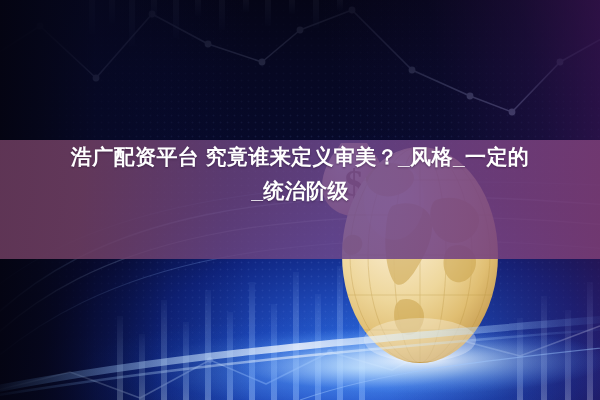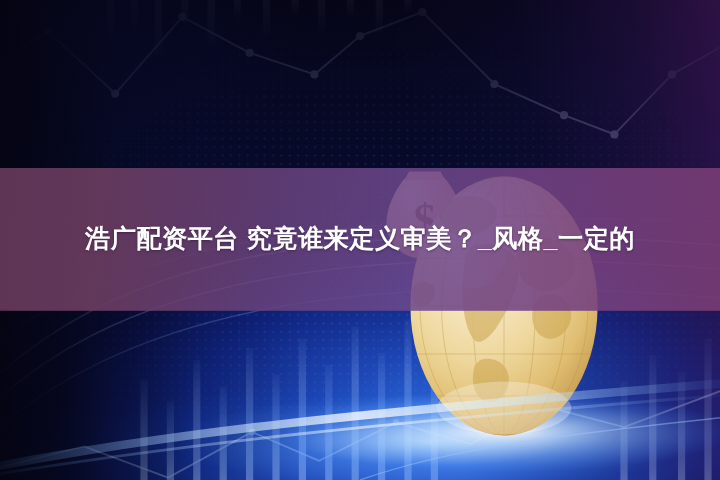--- a/index.html
+++ b/index.html
@@ -80,21 +80,21 @@
     background: linear-gradient(95deg,
       rgba(104,58,92,0.90) 0%,
       rgba(110,62,98,0.88) 14%,
       rgba(104,66,124,0.86) 38%,
       rgba(108,72,140,0.86) 56%,
       rgba(116,66,130,0.88) 76%,
       rgba(120,60,116,0.90) 100%);
     display: flex;
     flex-direction: column;
     align-items: center;
-    justify-content: center;
+    justify-content: flex-start;
   }
   .title-line {
     color: #ffffff;
     font-size: 21px;
     font-weight: bold;
     line-height: 34px;
     letter-spacing: 0.4px;
     text-align: center;
     white-space: nowrap;
     text-shadow: 0 1px 2px rgba(30,10,40,0.45);
@@ -309,15 +309,16 @@
         <stop offset="100%" stop-color="#6aa8ff" stop-opacity="0"></stop>
       </linearGradient>
     </defs>
     <path d="M-20,392 C 140,360 300,344 620,318" fill="none" stroke="url(#streak)" stroke-width="7" opacity="0.85"></path>
     <path d="M-20,398 C 150,370 320,352 620,328" fill="none" stroke="url(#streak)" stroke-width="2.4" opacity="0.6"></path>
     <path d="M300,400 C 380,372 470,362 620,346" fill="none" stroke="#9fc8ff" stroke-width="1.2" opacity="0.45"></path>
   </svg>
 
   <div class="title-band">
     <div class="title-line">浩广配资平台 究竟谁来定义审美？_风格_一定的</div>
+    <div class="title-line">_统治阶级</div>
   </div>
 
 </div>
 
 </body></html>

